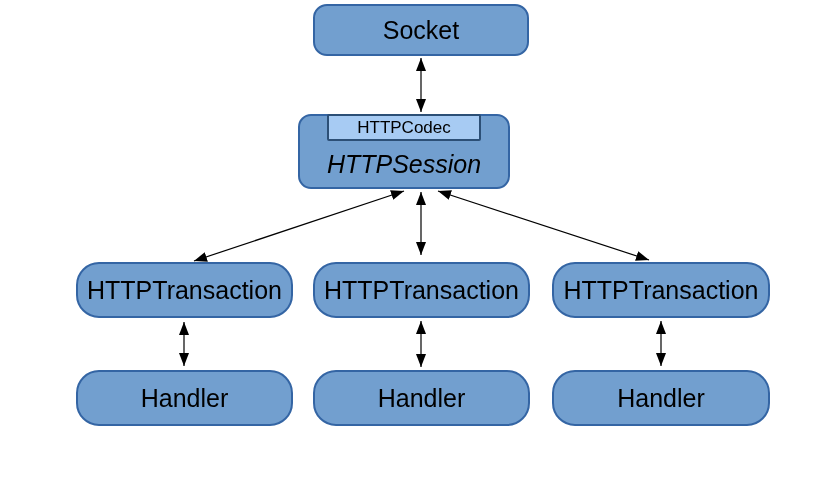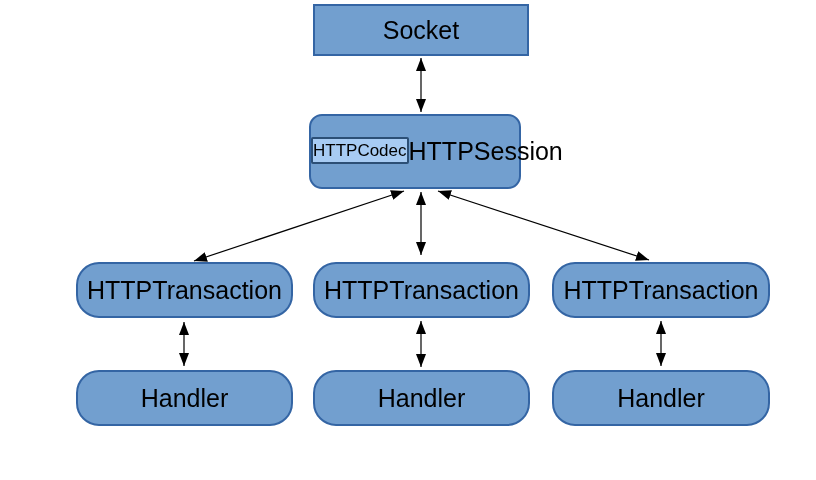--- a/index.html
+++ b/index.html
@@ -30,26 +30,26 @@
     border: 2px solid #3465a4;
     display: flex;
     align-items: center;
     justify-content: center;
     font-size: 25px;
     line-height: 1;
     color: #000000;
   }
   .socket {
     left: 313px; top: 4px; width: 216px; height: 52px;
-    border-radius: 0;
+    border-radius: 14px;
   }
   .session {
-    left: 309px; top: 114px; width: 212px; height: 75px;
+    left: 298px; top: 114px; width: 212px; height: 75px;
     border-radius: 13px;
-    flex-direction: row;
+    flex-direction: column;
     align-items: center;
     justify-content: flex-start;
   }
   .codec {
     box-sizing: border-box;
     margin-top: -2px;
     width: 154px;
     height: 27px;
     background: #a7cbf3;
     border: 2px solid #2c4f76;
@@ -58,20 +58,21 @@
     align-items: center;
     justify-content: center;
     font-size: 17px;
     line-height: 1;
   }
   .session-label {
     flex: 1;
     display: flex;
     align-items: center;
     justify-content: center;
+    font-style: italic;
   }
   .transaction, .handler {
     border-radius: 23px;
   }
   .t1 { left: 76px;  top: 262px; width: 217px; height: 56px; }
   .t2 { left: 313px; top: 262px; width: 217px; height: 56px; }
   .t3 { left: 552px; top: 262px; width: 218px; height: 56px; }
   .h1 { left: 76px;  top: 370px; width: 217px; height: 56px; }
   .h2 { left: 313px; top: 370px; width: 217px; height: 56px; }
   .h3 { left: 552px; top: 370px; width: 218px; height: 56px; }

